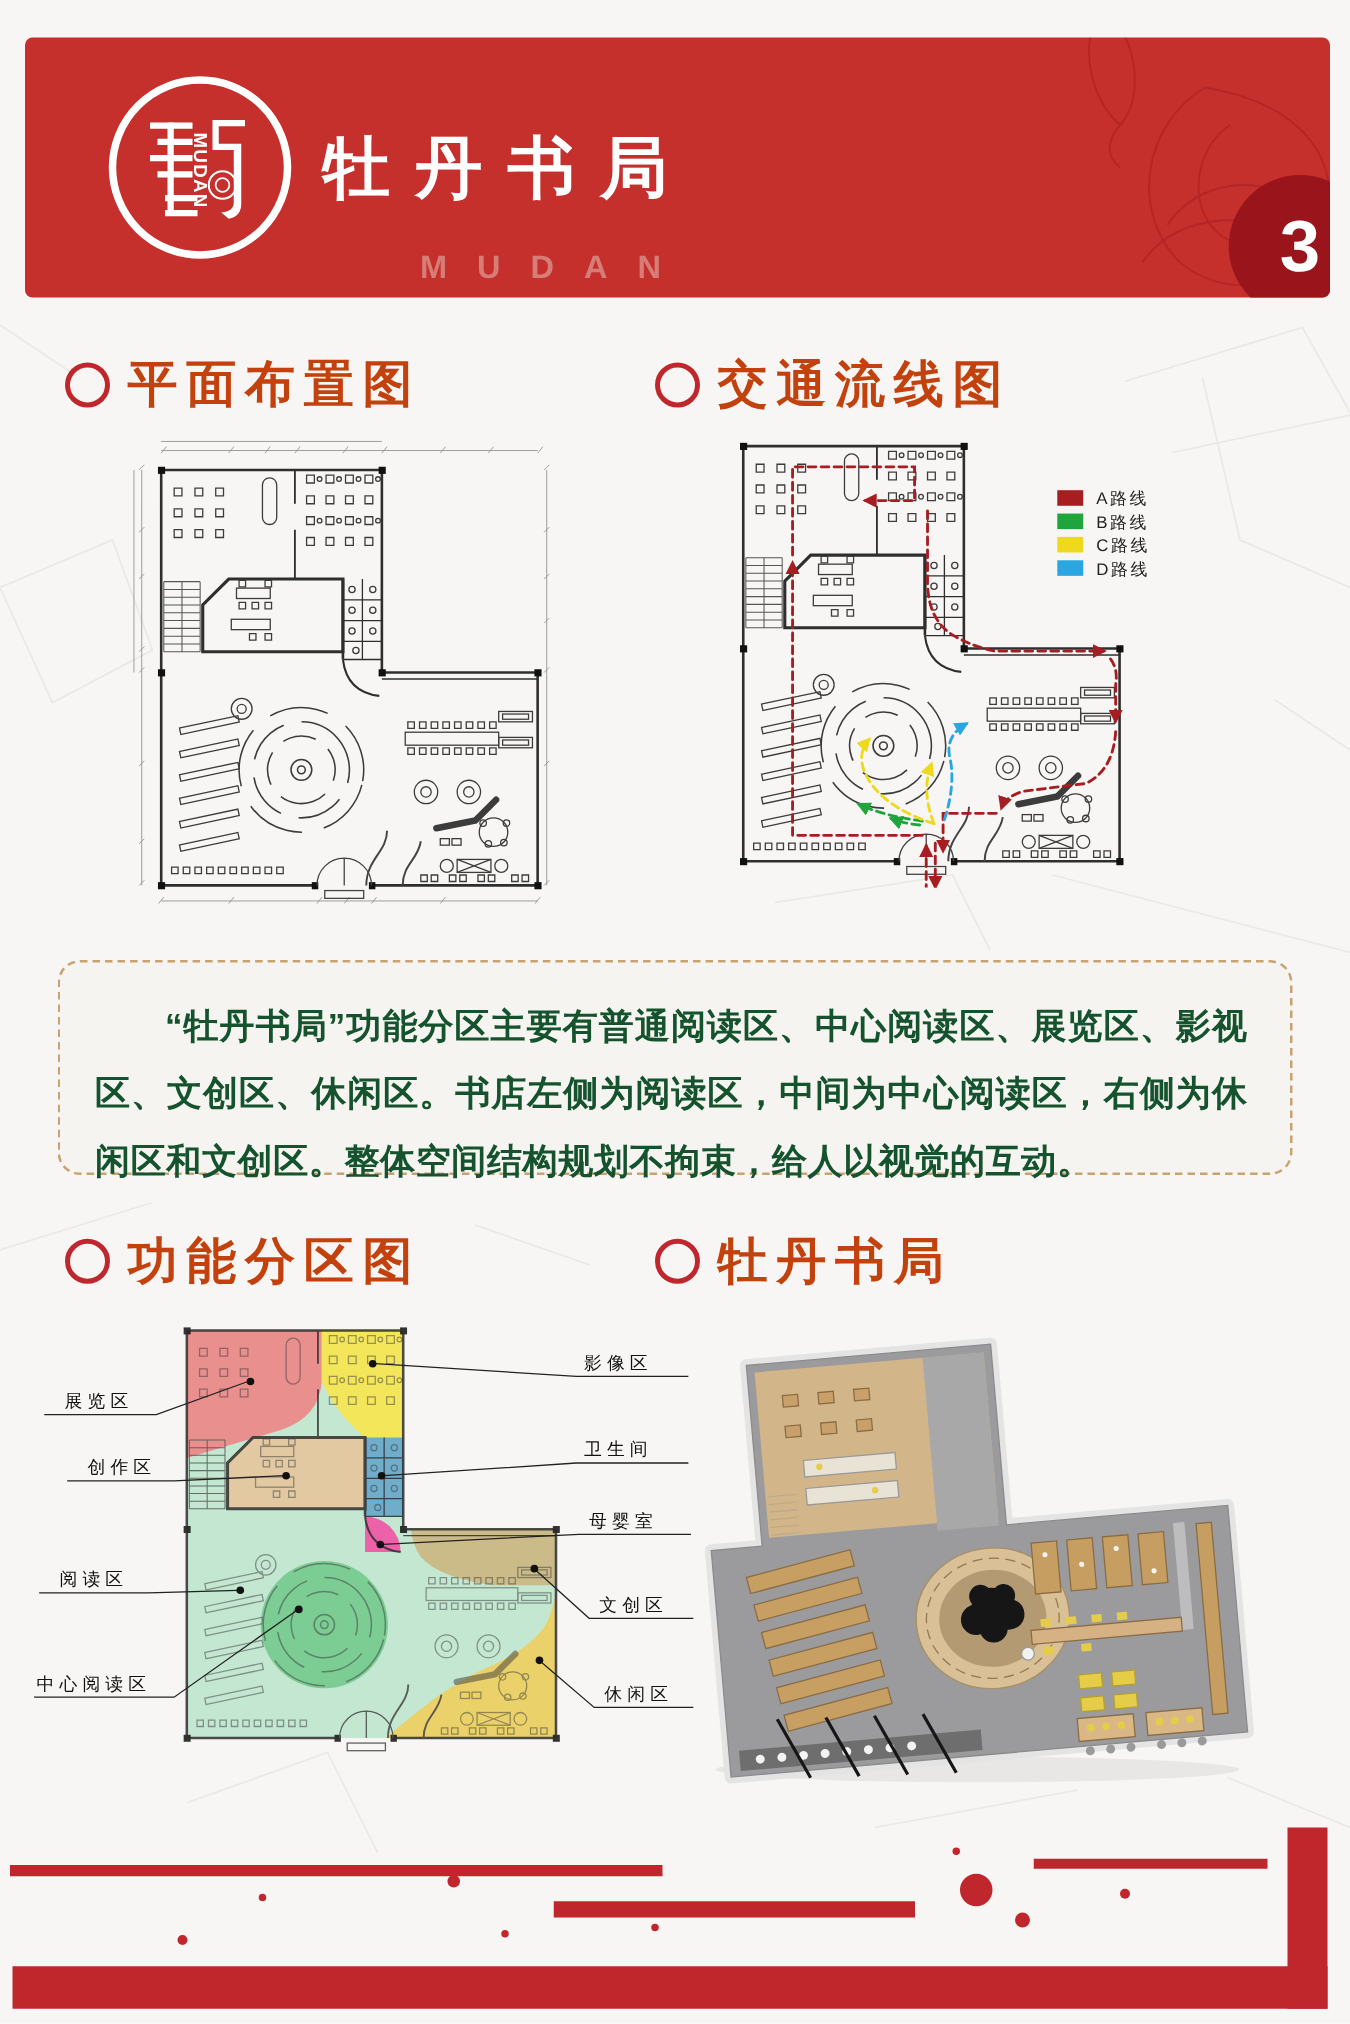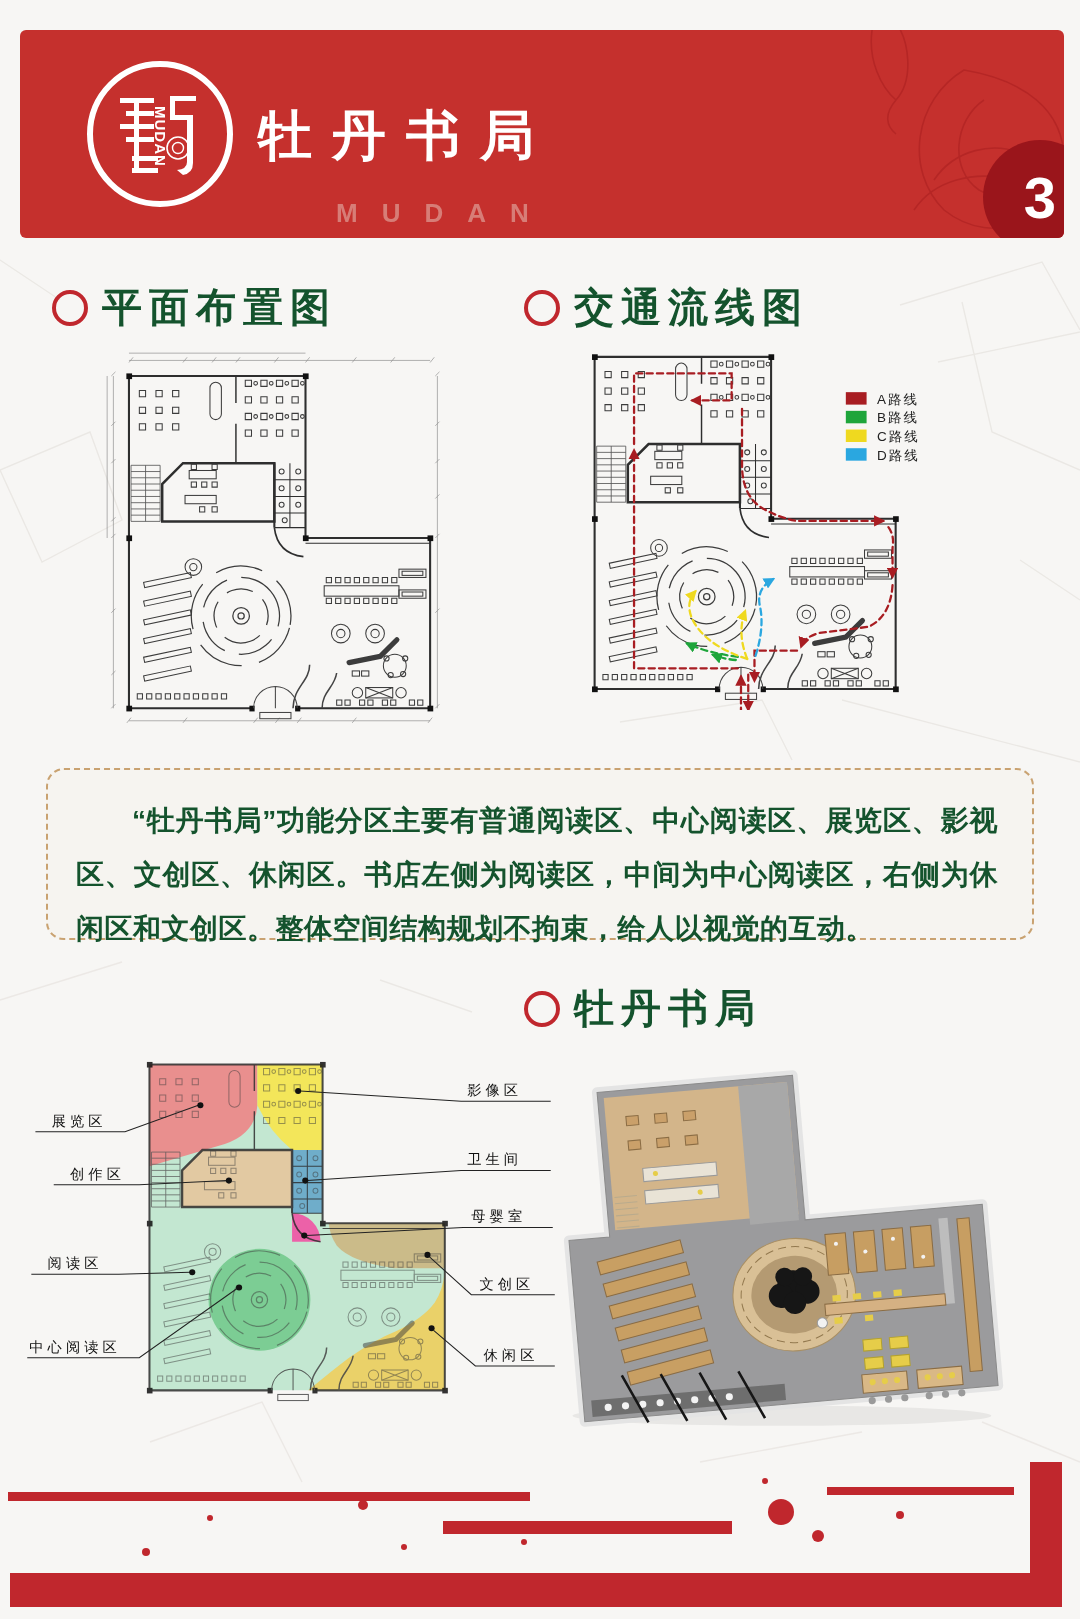--- a/index.html
+++ b/index.html
@@ -15,21 +15,21 @@
   .banner{left:20px;top:30px;width:1044px;height:208px;background:#c5302d;border-radius:6px;overflow:hidden;z-index:2;}
   .logo-wrap{position:absolute;left:62px;top:26px;width:156px;height:156px;}
   .banner-title{position:absolute;left:238px;top:78px;color:#ffffff;font-size:54px;font-weight:900;letter-spacing:20px;line-height:1;white-space:nowrap;}
   .banner-sub{position:absolute;left:316px;top:168px;color:#d77d77;font-size:26px;font-weight:700;letter-spacing:24px;white-space:nowrap;}
   .page-circle{position:absolute;left:963px;top:110px;width:114px;height:114px;border-radius:50%;background:#9a151b;display:flex;align-items:center;justify-content:center;}
   .page-circle span{color:#fff;font-size:58px;font-weight:900;}
 
   
   .sec{display:flex;align-items:center;gap:14px;z-index:3;}
   .sec .ring{width:28px;height:28px;border:4px solid #c0272d;border-radius:50%;flex:0 0 auto;}
-  .sec .t{color:#14532d;font-size:40px;font-weight:900;letter-spacing:7px;white-space:nowrap;}
+  .sec .t{color:#c2410c;font-size:40px;font-weight:900;letter-spacing:7px;white-space:nowrap;}
   #sec-floor{left:52px;top:280px;} #sec-traffic{left:524px;top:280px;}
   #sec-zoning{left:52px;top:981px;} #sec-model{left:524px;top:981px;}
 
   
   .desc{left:46px;top:768px;width:988px;height:172px;border:2px dashed #c9a271;border-radius:18px;background:#f6f4f0;box-sizing:border-box;padding:24px 34px 0 28px;z-index:2;}
   .desc p{margin:0;font-size:28px;line-height:1.92;color:#14532d;font-weight:600;text-align:justify;text-indent:2em;letter-spacing:0.5px;}
 
   .plan-label{font-size:14px;letter-spacing:4px;fill:#111;font-weight:500;}
   .legend-label{font-size:13px;fill:#222;letter-spacing:2px;}
 </style>
@@ -184,20 +184,24 @@
   </div>
 
   <div class="abs sec" id="sec-floor">
     <span class="ring"></span>
     <span class="t">平面布置图</span>
   </div>
   <div class="abs sec" id="sec-traffic">
     <span class="ring"></span>
     <span class="t">交通流线图</span>
   </div>
+  <div class="abs sec" id="sec-zoning">
+    <span class="ring"></span>
+    <span class="t">功能分区图</span>
+  </div>
   <div class="abs sec" id="sec-model">
     <span class="ring"></span>
     <span class="t">牡丹书局</span>
   </div>
 
   <svg class="abs" style="left:104px;top:349px" width="349" height="378" viewBox="-14 -14 336 364">
     <g stroke="#8a8a8a" stroke-width="0.7" fill="none" opacity="0.9">
       <path d="M10,-3 H300 M10,-10 H180"></path>
       <path d="M10,-1 l4,-5 M62,-1 l4,-5 M90,-1 l4,-5 M113,-1 l4,-5 M150,-1 l4,-5 M180,-1 l4,-5 M225,-1 l4,-5 M262,-1 l4,-5 M300,-1 l4,-5"></path>
       <path d="M-5,12 V332 M-11,12 V168"></path>

